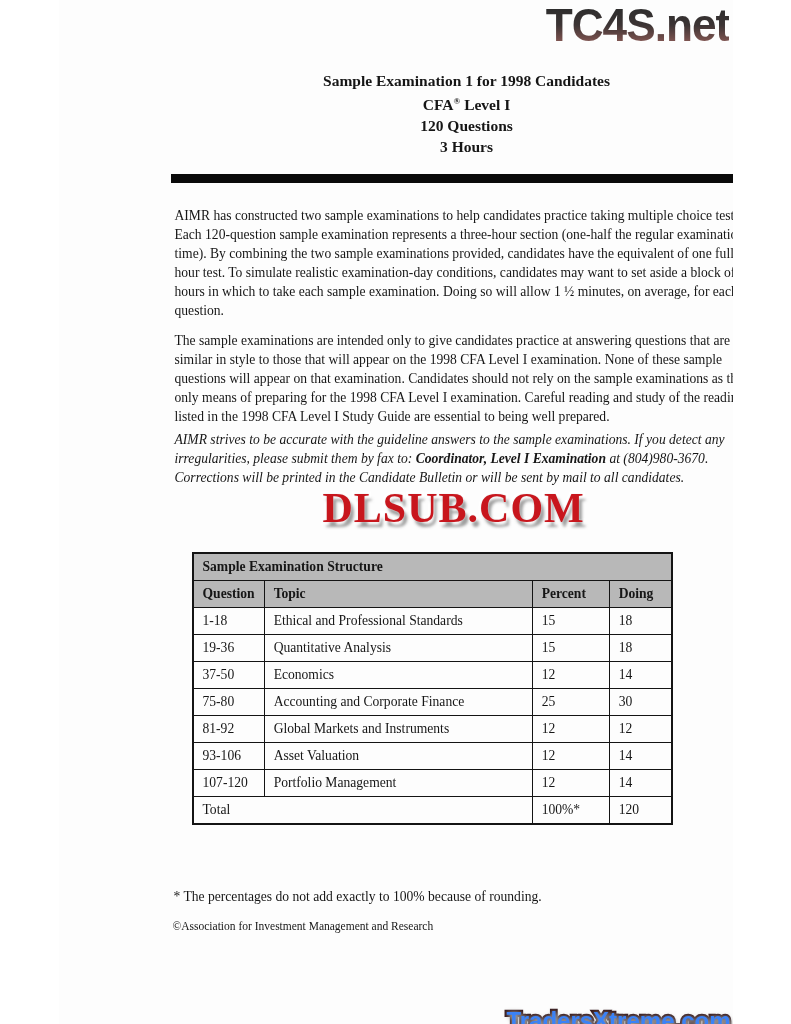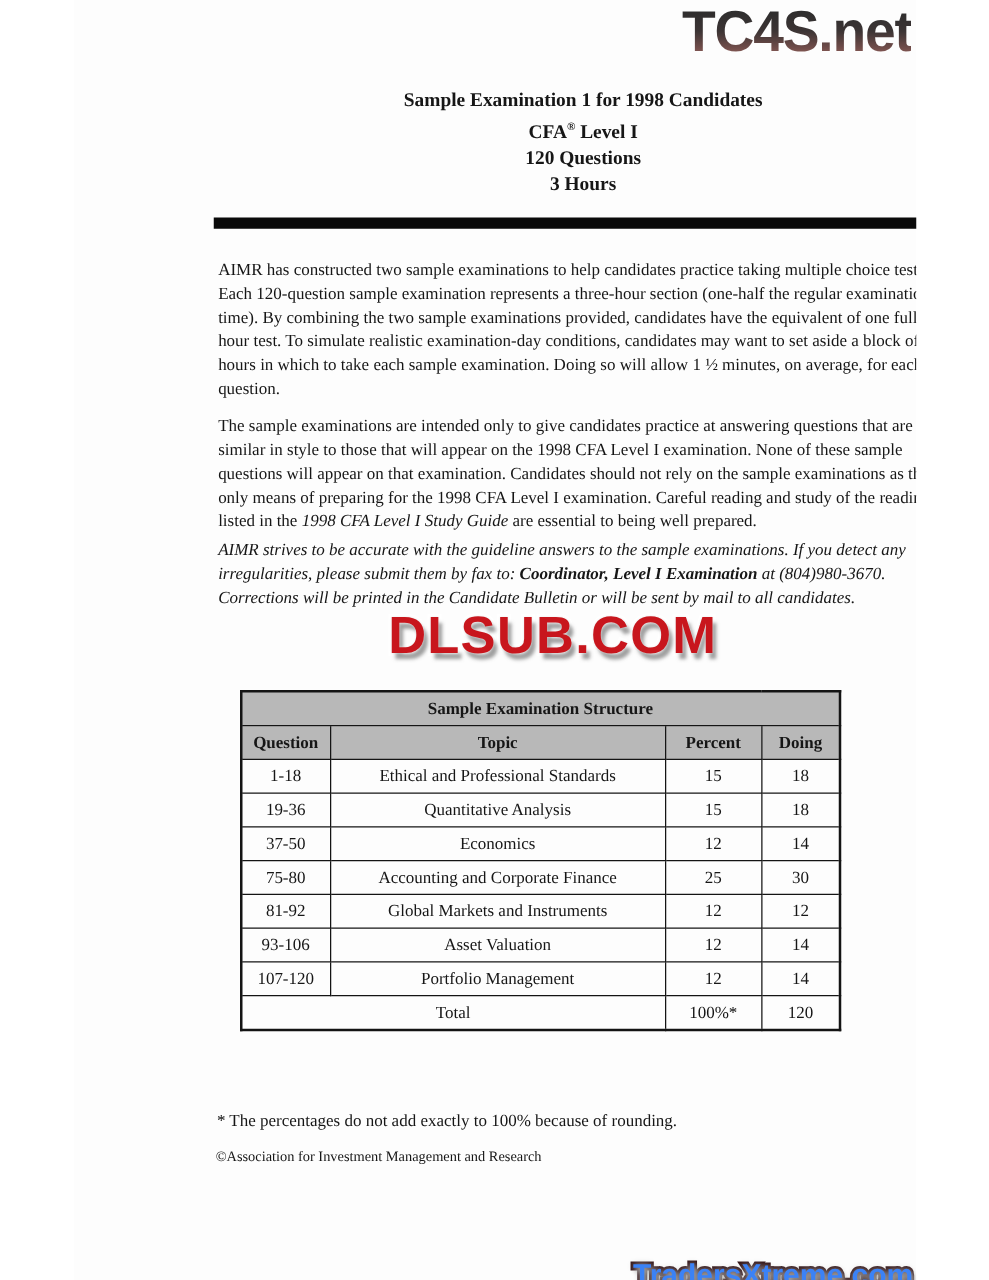--- a/index.html
+++ b/index.html
@@ -27,42 +27,42 @@
   .title-block sup { font-size:9px; vertical-align:super; }
 
   .rule { position:absolute; left:112px; top:174px; width:605px; height:9px; background:#0a0a0a; }
 
   
   .para { position:absolute; left:116px; width:594px; font-size:13.6px; line-height:19px; text-align:left; }
   #para-1 { top:192px; }
   #para-2 { top:317px; }
   #para-3 { top:416px;font-style:italic; }
   .para .b { font-weight:bold; }
-  .para .i { font-style:italic; }
+  .para .i { }
 
   
   .watermark-dlsub {
-    position:absolute; left:252px; top:487px;
-    font-family:Liberation Sans, sans-serif; font-weight:bold;
+    position:absolute; left:264px; top:487px;
+    font-family:Liberation Serif, serif; font-weight:bold;
     font-size:42px; line-height:1; letter-spacing:1px;
     color:#c8161d;
     -webkit-text-stroke:5px #ffffff; paint-order:stroke fill;
     text-shadow:0 0 2px #e8e8e8, 3px 5px 3px rgba(140,140,140,0.85);
   }
 
   
   .exam-table {
     position:absolute; left:133px; top:552px;
     border-collapse:collapse; font-size:13.6px;
     border:2.5px solid #141414;
   }
   .exam-table th, .exam-table td {
     border:1.6px solid #141414;
     padding:4px 9px 5px 9px; line-height:17px;
-    text-align:center; vertical-align:top; font-weight:normal;
+    text-align:left; vertical-align:top; font-weight:normal;
   }
   .exam-table thead th { background:#b8b8b8; font-weight:bold; }
   .exam-table .table-title-cell { background:#b8b8b8; font-weight:bold; }
   .col-q { width:65px; }
   .col-t { width:268px; }
   .col-p { width:77px; }
   .col-n { width:63px; }
 
   .footnote { position:absolute; left:115px; top:889px; font-size:13.6px; }
 

